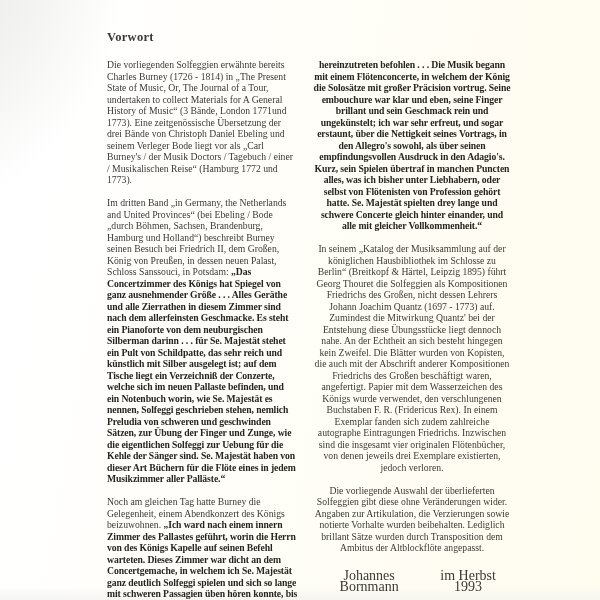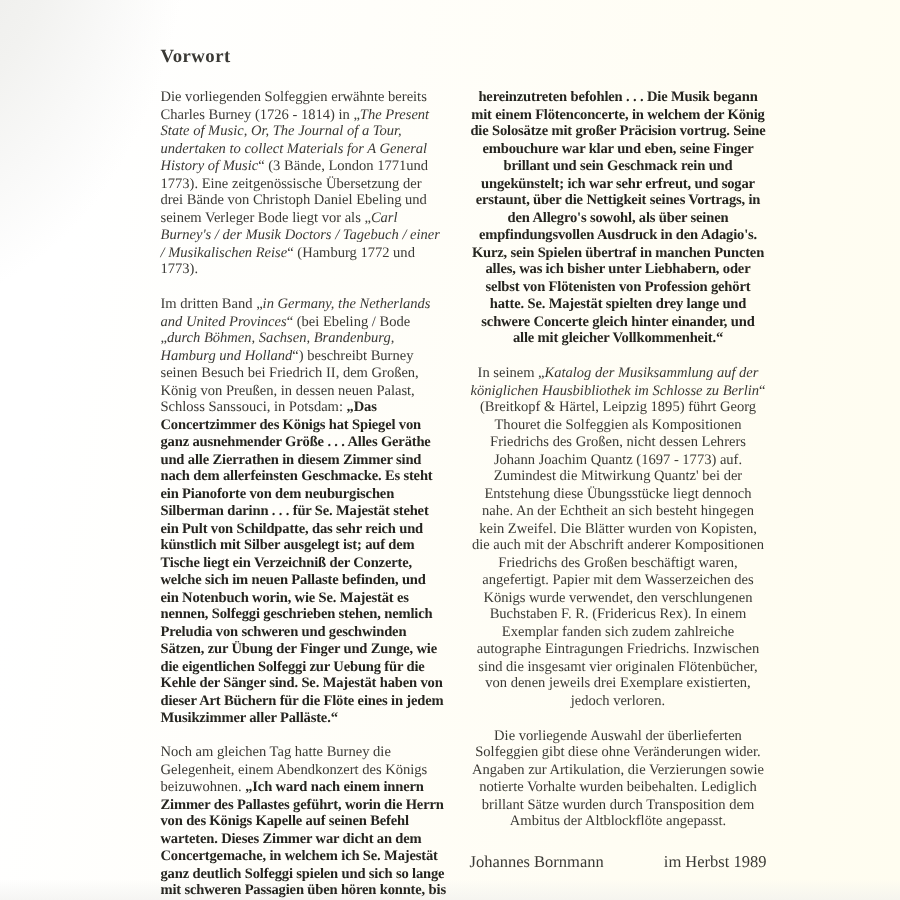--- a/index.html
+++ b/index.html
@@ -58,31 +58,31 @@
     font-size: 9.7px;
     line-height: 11.5px;
     color: var(--ink, #3a3935);
     text-align: left;
   }
   .col.left  { width: 191px; }
   .col.right { width: 198px; text-align: center; }
   .col p { margin: 0 0 11.5px 0; }
   .col p:last-of-type { margin-bottom: 0; }
   .seg-roman   { font-style: normal; }
-  .seg-italic  { font-style: italic; }
+  .seg-italic  { }
   .seg-fraktur {
     font-weight: 700;
     color: var(--fraktur_ink, #262520);
     letter-spacing: -0.1px;
   }
   .signature {
     display: flex;
     justify-content: space-between;
     margin-top: 16px;
-    font-size: 11px;
+    font-size: 14px;
     color: var(--ink, #3a3935);
   }
 </style>
 </head>
 <body>
 
 <div class="page">
   <div class="scan-shade-topleft"></div>
   <div class="scan-shade-bottom"></div>
 
@@ -96,18 +96,18 @@
         <p><span class="seg-roman">Noch am gleichen Tag hatte Burney die Gelegenheit, einem Abendkonzert des Königs beizuwohnen. </span><span class="seg-fraktur">„Ich ward nach einem innern Zimmer des Pallastes geführt, worin die Herrn von des Königs Kapelle auf seinen Befehl warteten. Dieses Zimmer war dicht an dem Concertgemache, in welchem ich Se. Majestät ganz deutlich Solfeggi spielen und sich so lange mit schweren Passagien üben hören konnte, bis Sie die Musik</span></p>
       </div>
 
       <div class="col right">
         <p><span class="seg-fraktur">hereinzutreten befohlen . . . Die Musik begann mit einem Flötenconcerte, in welchem der König die Solosätze mit großer Präcision vortrug. Seine embouchure war klar und eben, seine Finger brillant und sein Geschmack rein und ungekünstelt; ich war sehr erfreut, und sogar erstaunt, über die Nettigkeit seines Vortrags, in den Allegro's sowohl, als über seinen empfindungsvollen Ausdruck in den Adagio's. Kurz, sein Spielen übertraf in manchen Puncten alles, was ich bisher unter Liebhabern, oder selbst von Flötenisten von Profession gehört hatte. Se. Majestät spielten drey lange und schwere Concerte gleich hinter einander, und alle mit gleicher Vollkommenheit.“</span></p>
         <p><span class="seg-roman">In seinem „</span><span class="seg-italic">Katalog der Musiksammlung auf der königlichen Hausbibliothek im Schlosse zu Berlin</span><span class="seg-roman">“ (Breitkopf &amp; Härtel, Leipzig 1895) führt Georg Thouret die Solfeggien als Kompositionen Friedrichs des Großen, nicht dessen Lehrers Johann Joachim Quantz (1697 - 1773) auf. Zumindest die Mitwirkung Quantz' bei der Entstehung diese Übungsstücke liegt dennoch nahe. An der Echtheit an sich besteht hingegen kein Zweifel. Die Blätter wurden von Kopisten, die auch mit der Abschrift anderer Kompositionen Friedrichs des Großen beschäftigt waren, angefertigt. Papier mit dem Wasserzeichen des Königs wurde verwendet, den verschlungenen Buchstaben F. R. (Fridericus Rex). In einem Exemplar fanden sich zudem zahlreiche autographe Eintragungen Friedrichs. Inzwischen sind die insgesamt vier originalen Flötenbücher, von denen jeweils drei Exemplare existierten, jedoch verloren.</span></p>
         <p><span class="seg-roman">Die vorliegende Auswahl der überlieferten Solfeggien gibt diese ohne Veränderungen wider. Angaben zur Artikulation, die Verzierungen sowie notierte Vorhalte wurden beibehalten. Lediglich brillant Sätze wurden durch Transposition dem Ambitus der Altblockflöte angepasst.</span></p>
 
         <div class="signature">
           <span>Johannes Bornmann</span>
-          <span>im Herbst 1989</span>
+          <span>im Herbst 1993</span>
         </div>
       </div>
     </div>
   </div>
 </div>
 
 </body></html>

